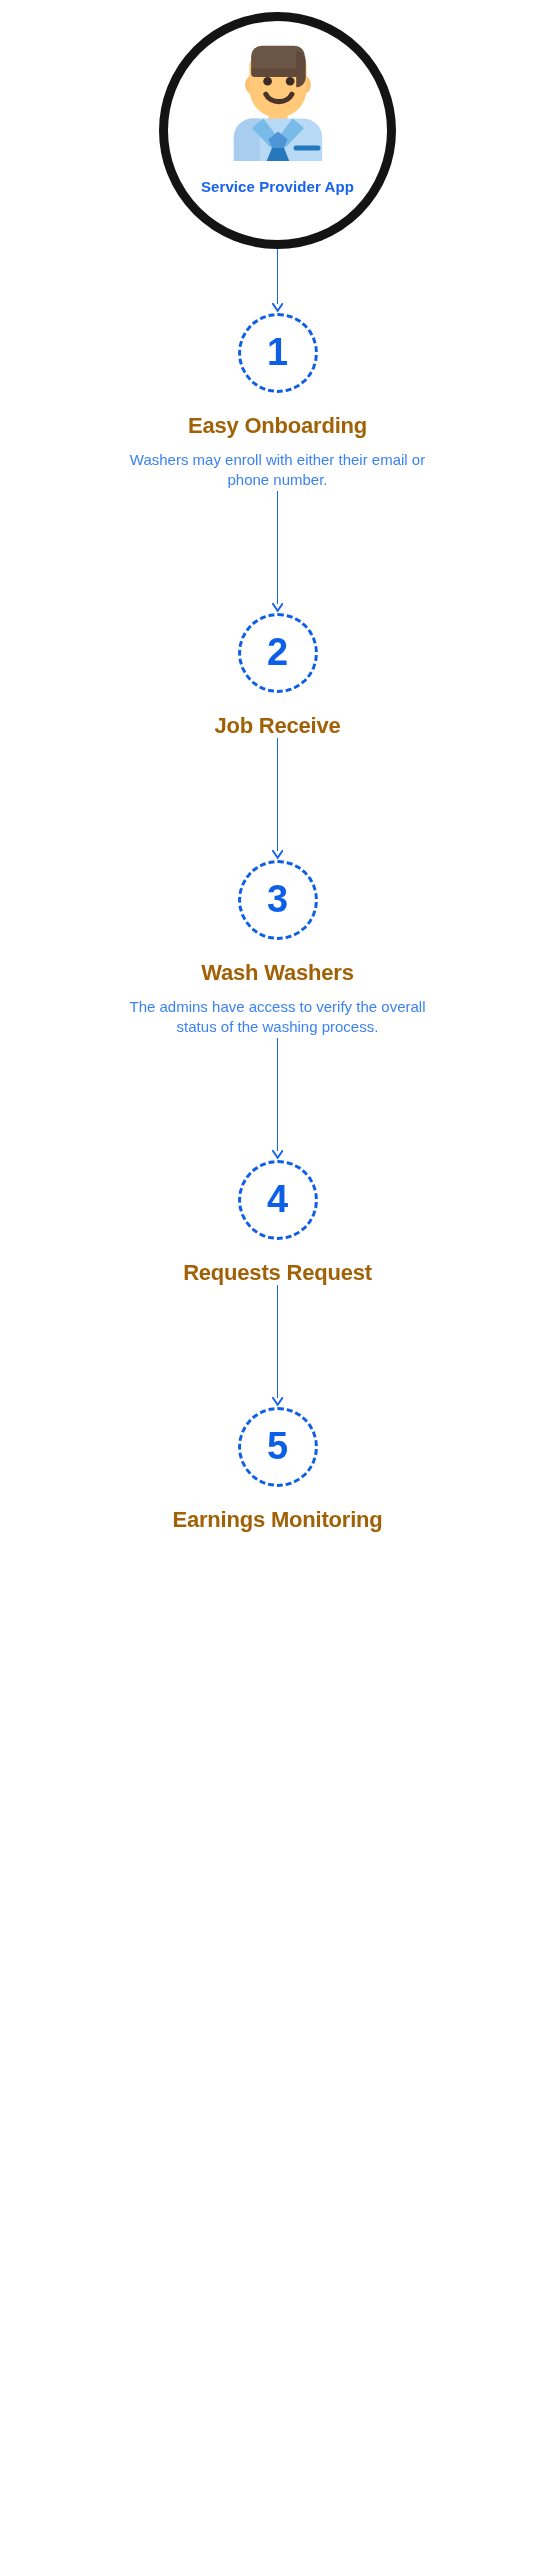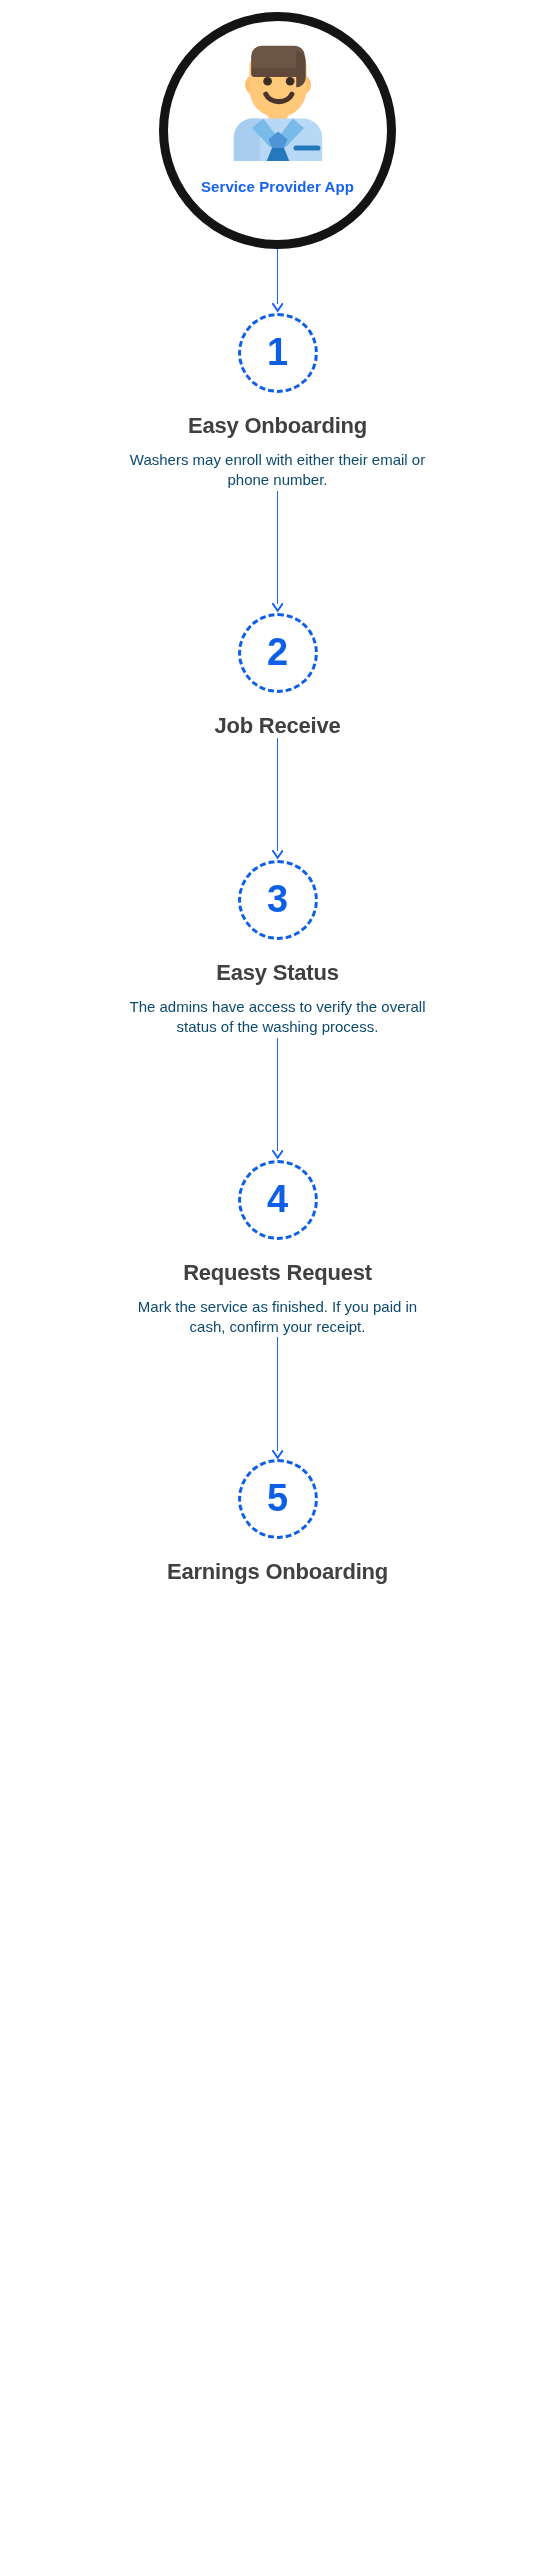--- a/index.html
+++ b/index.html
@@ -114,31 +114,31 @@
     font-weight: bold;
     color: #0d5fe8;
     line-height: 1;
     margin-top: -1.7px;
   }
 
   .step-title {
     margin-top: 21px;
     font-size: 22px;
     font-weight: bold;
-    color: #404040;
+    color: #a16207;
     text-align: center;
     letter-spacing: -0.2px;
     line-height: 1.1;
   }
 
   .step-desc {
     margin-top: 12px;
     width: 304px;
     font-size: 15px;
-    color: #0c4a6e;
+    color: #3b82f6;
     text-align: center;
     line-height: 1.35;
   }
 </style>
 </head>
 <body>
 
 <div class="infographic">
 
   <div class="hero">
@@ -212,47 +212,46 @@
     <div class="stem"></div>
     <svg class="head" viewBox="0 0 13 11" aria-hidden="true">
       <path d="M1 1 L6.5 9 L12 1" fill="none" stroke="#1763ef" stroke-width="2.2" stroke-linecap="square"></path>
     </svg>
   </div>
 
   <div class="step">
     <div class="step-circle">
       <span class="step-number">3</span>
     </div>
-    <div class="step-title">Easy Status</div>
+    <div class="step-title">Wash Washers</div>
     <div class="step-desc">The admins have access to verify the overall status of the washing process.</div>
   </div>
 
   <div class="connector c4">
     <div class="stem"></div>
     <svg class="head" viewBox="0 0 13 11" aria-hidden="true">
       <path d="M1 1 L6.5 9 L12 1" fill="none" stroke="#1763ef" stroke-width="2.2" stroke-linecap="square"></path>
     </svg>
   </div>
 
   <div class="step">
     <div class="step-circle">
       <span class="step-number">4</span>
     </div>
     <div class="step-title">Requests Request</div>
-    <div class="step-desc">Mark the service as finished. If you paid in cash, confirm your receipt.</div>
   </div>
 
   <div class="connector c5">
     <div class="stem"></div>
     <svg class="head" viewBox="0 0 13 11" aria-hidden="true">
       <path d="M1 1 L6.5 9 L12 1" fill="none" stroke="#1763ef" stroke-width="2.2" stroke-linecap="square"></path>
     </svg>
   </div>
 
   <div class="step">
     <div class="step-circle">
       <span class="step-number">5</span>
     </div>
-    <div class="step-title">Earnings Onboarding</div>
+    <div class="step-title">Earnings Monitoring</div>
   </div>
 
 </div>
 
 
 </body></html>

